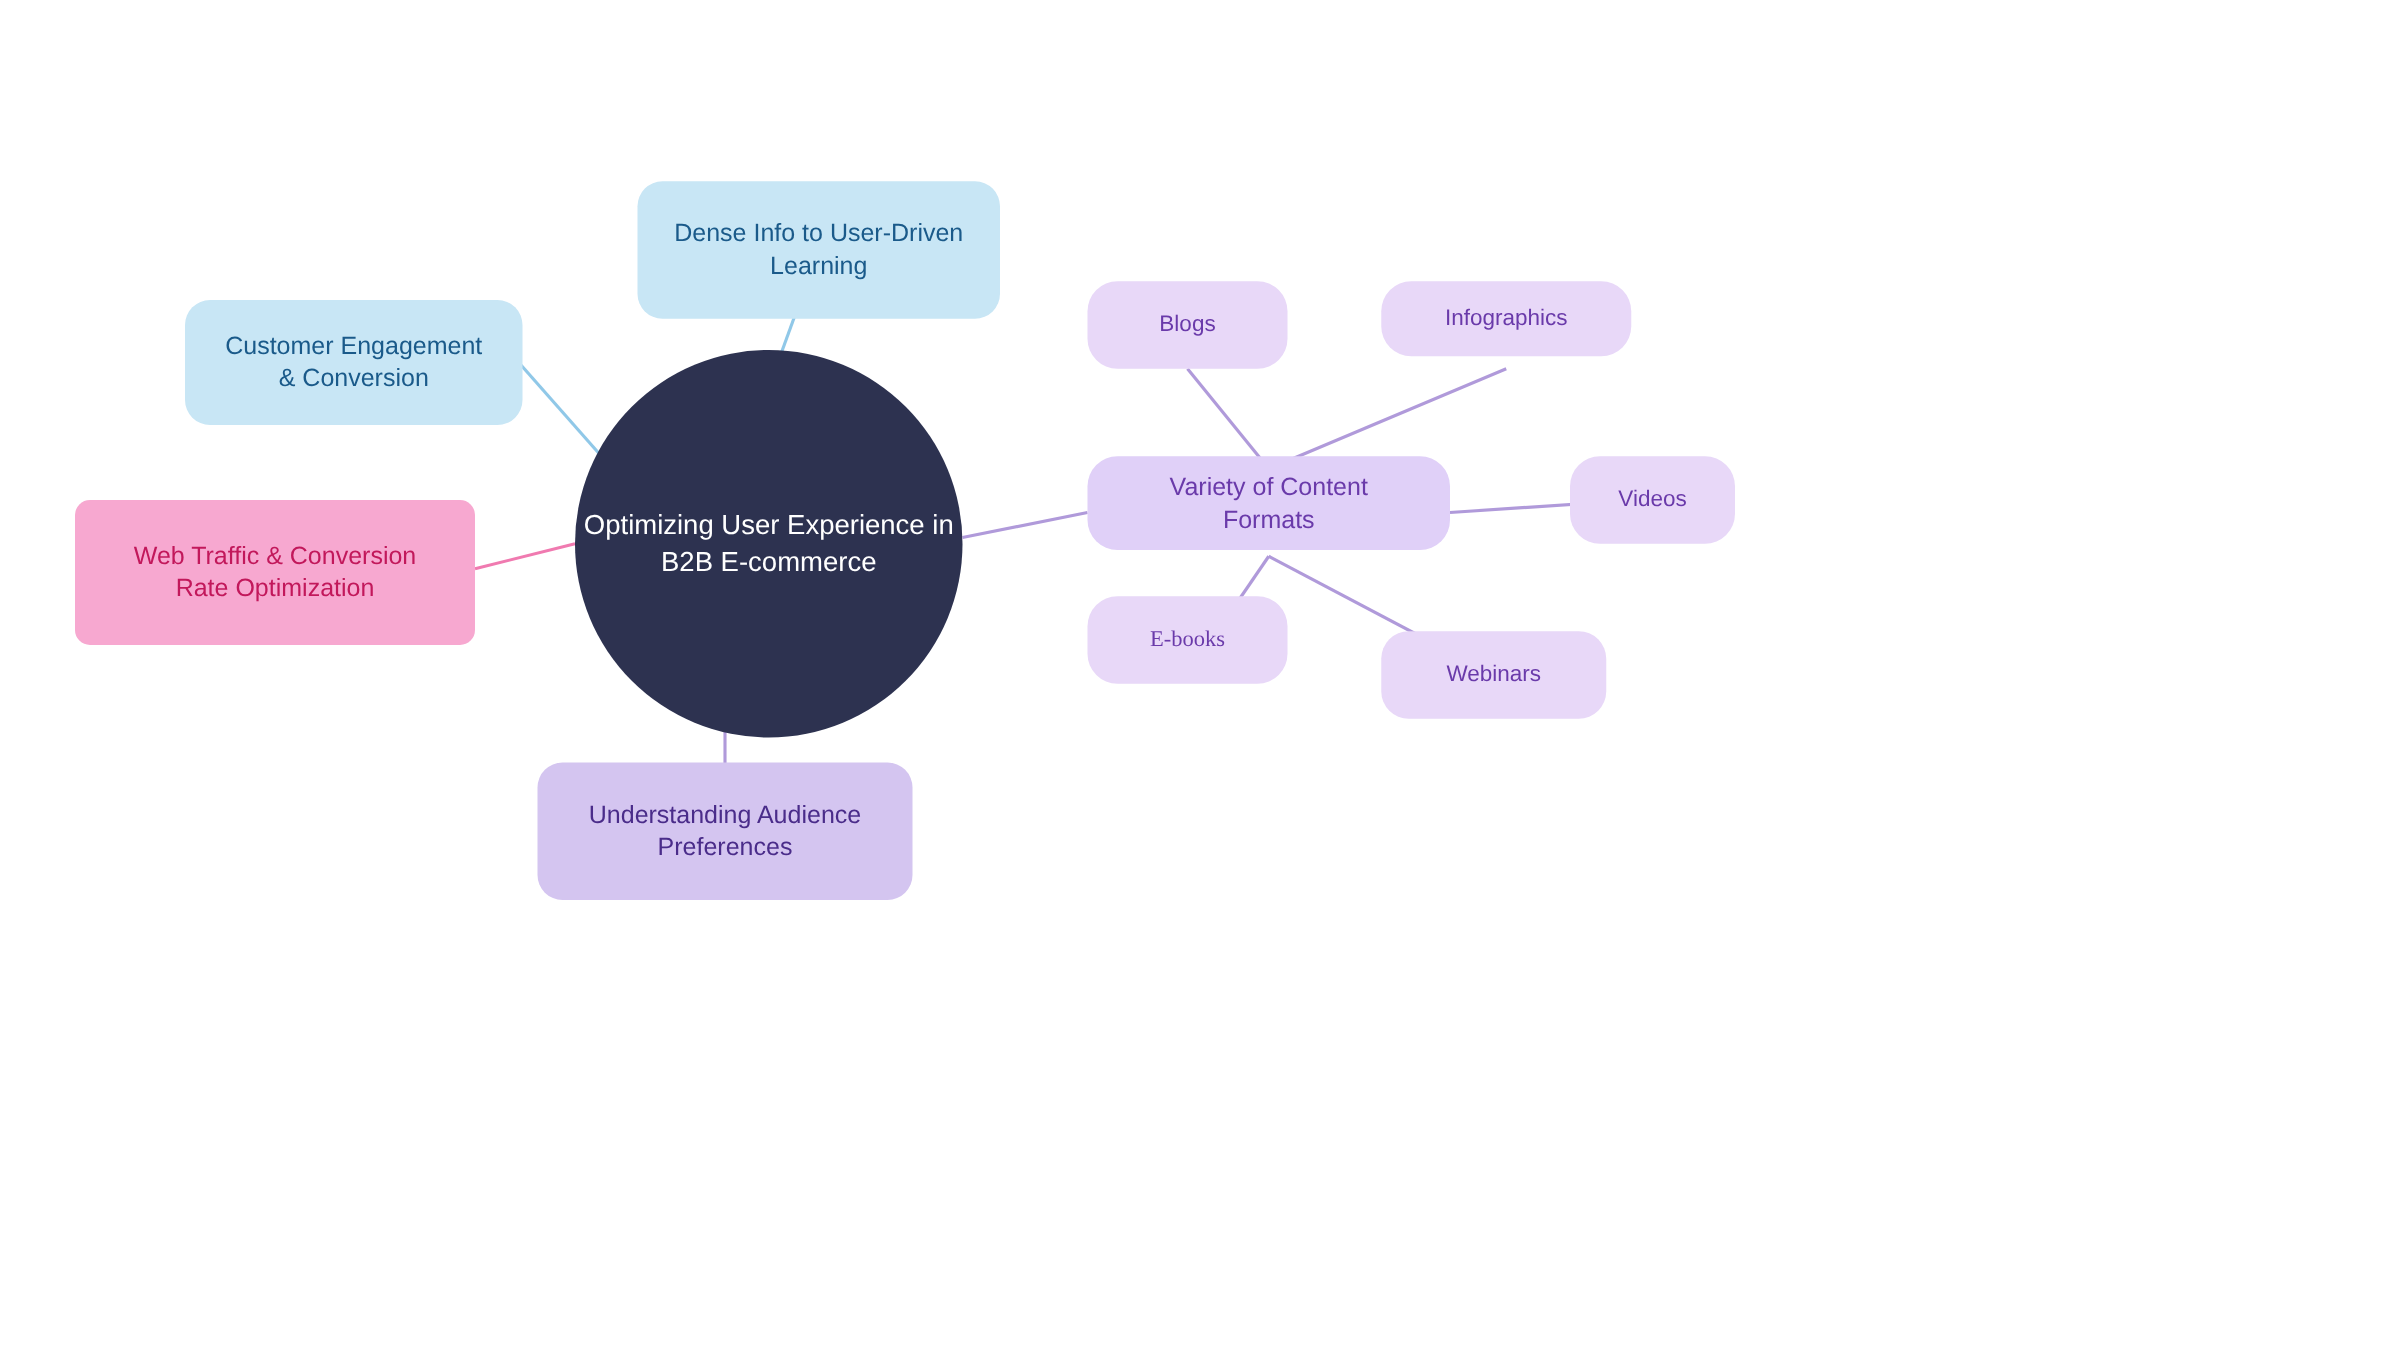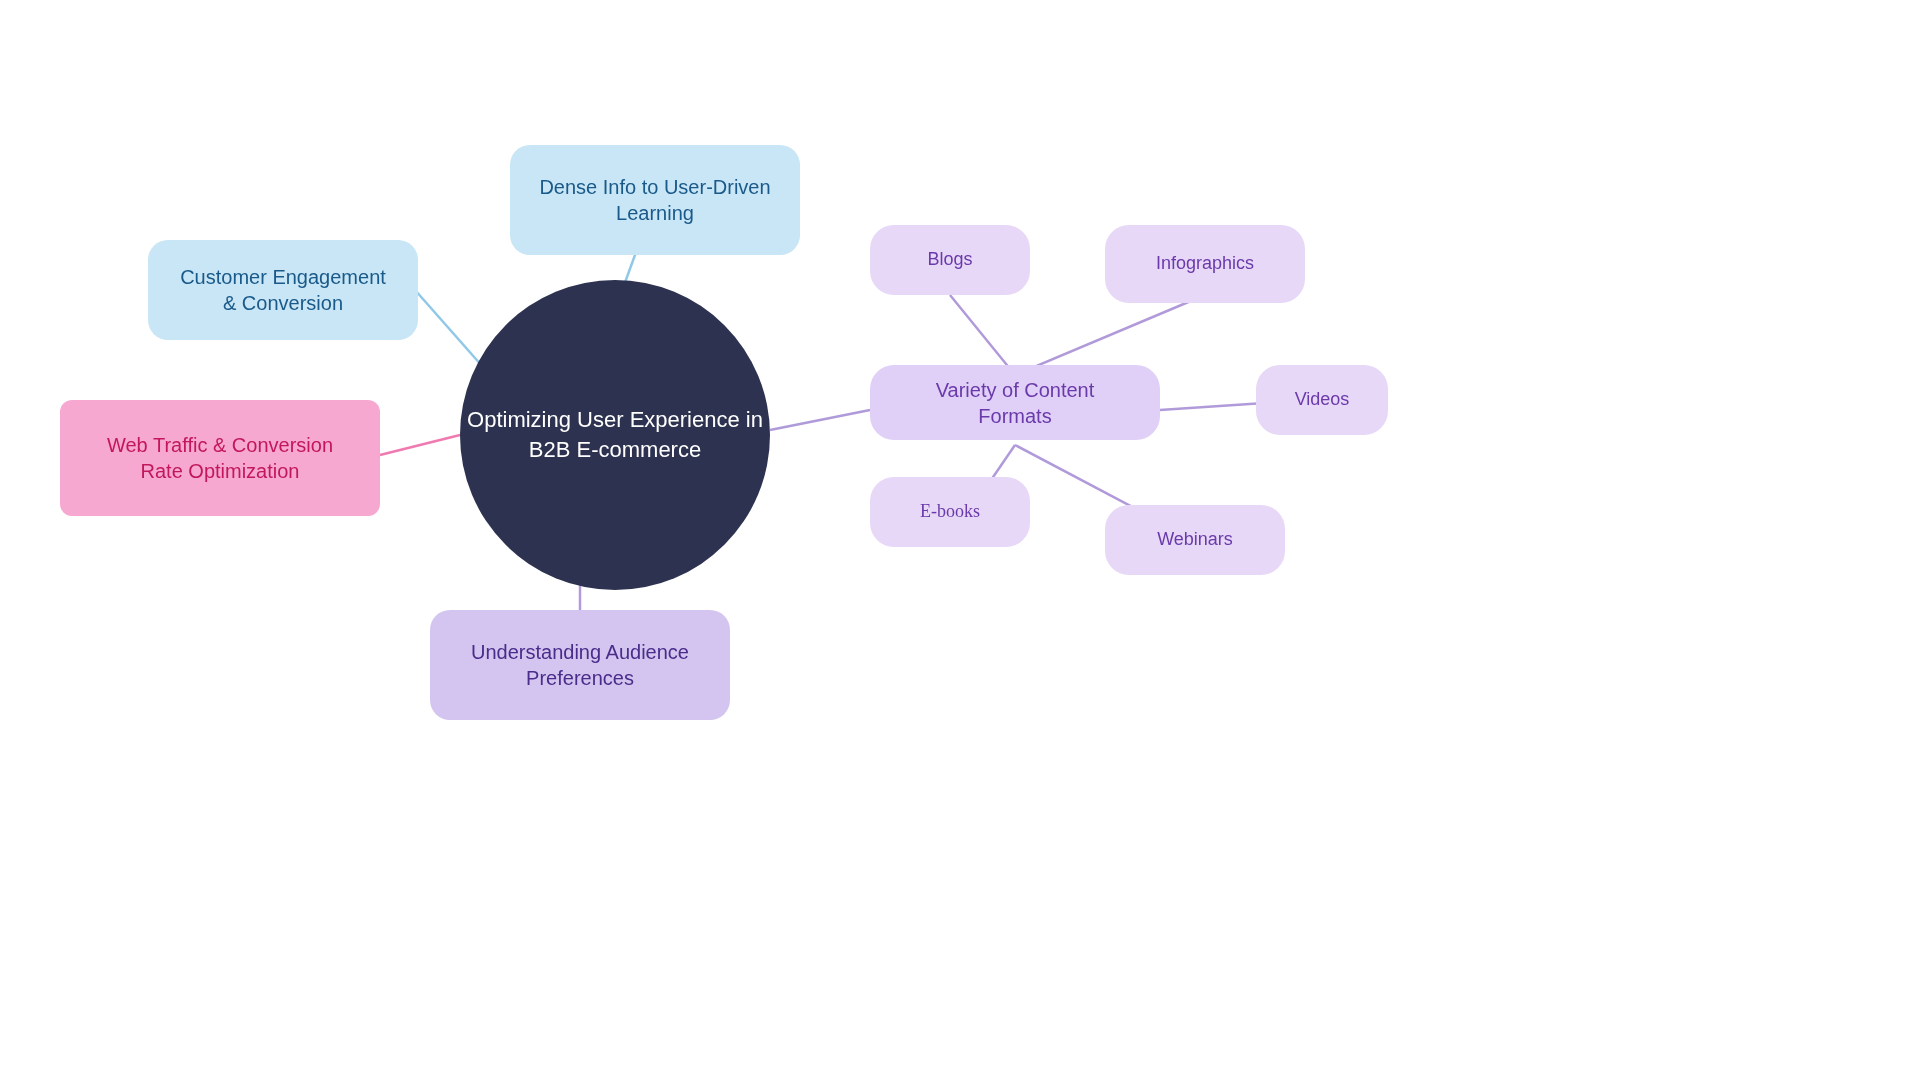--- a/index.html
+++ b/index.html
@@ -104,21 +104,21 @@
       top: 365px;
     }
     #blogs {
       width: 160px;
       height: 70px;
       left: 870px;
       top: 225px;
     }
     #infographics {
       width: 200px;
-      height: 78px;
+      height: 60px;
       left: 1105px;
       top: 225px;
     }
     #videos {
       width: 132px;
       height: 70px;
       left: 1256px;
       top: 365px;
     }
     #ebooks {
@@ -126,20 +126,21 @@
       height: 70px;
       left: 870px;
       top: 477px;
       font-family: Liberation Serif, serif;
     }
     #webinars {
       width: 180px;
       height: 70px;
       left: 1105px;
       top: 505px;
+      border-radius: 22px;
     }
   </style>
 </head>
 <body>
 
 <svg class="connections">
 
   <line x1="615" y1="310" x2="655" y2="200" stroke="#90c8e8" stroke-width="2.5"></line>
 
   <line x1="490" y1="375" x2="415" y2="290" stroke="#90c8e8" stroke-width="2.5"></line>

